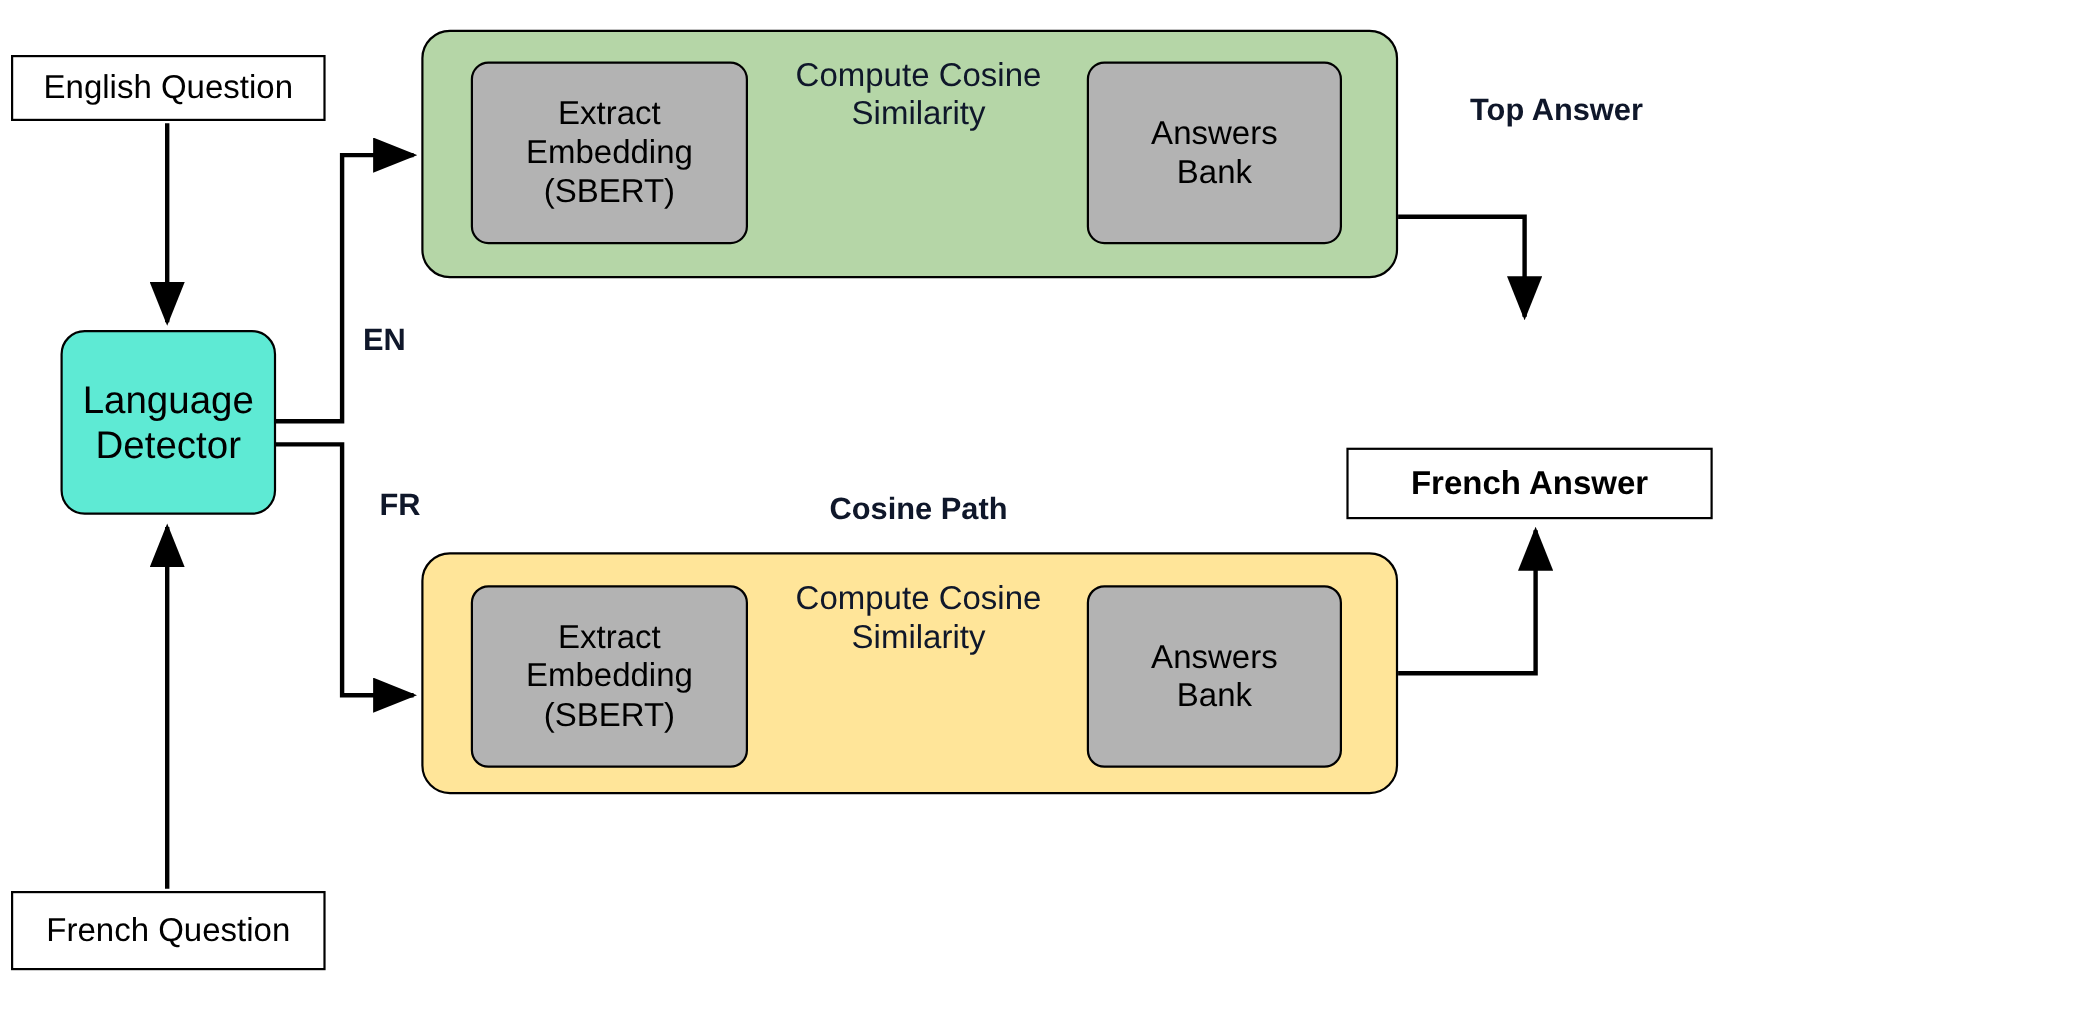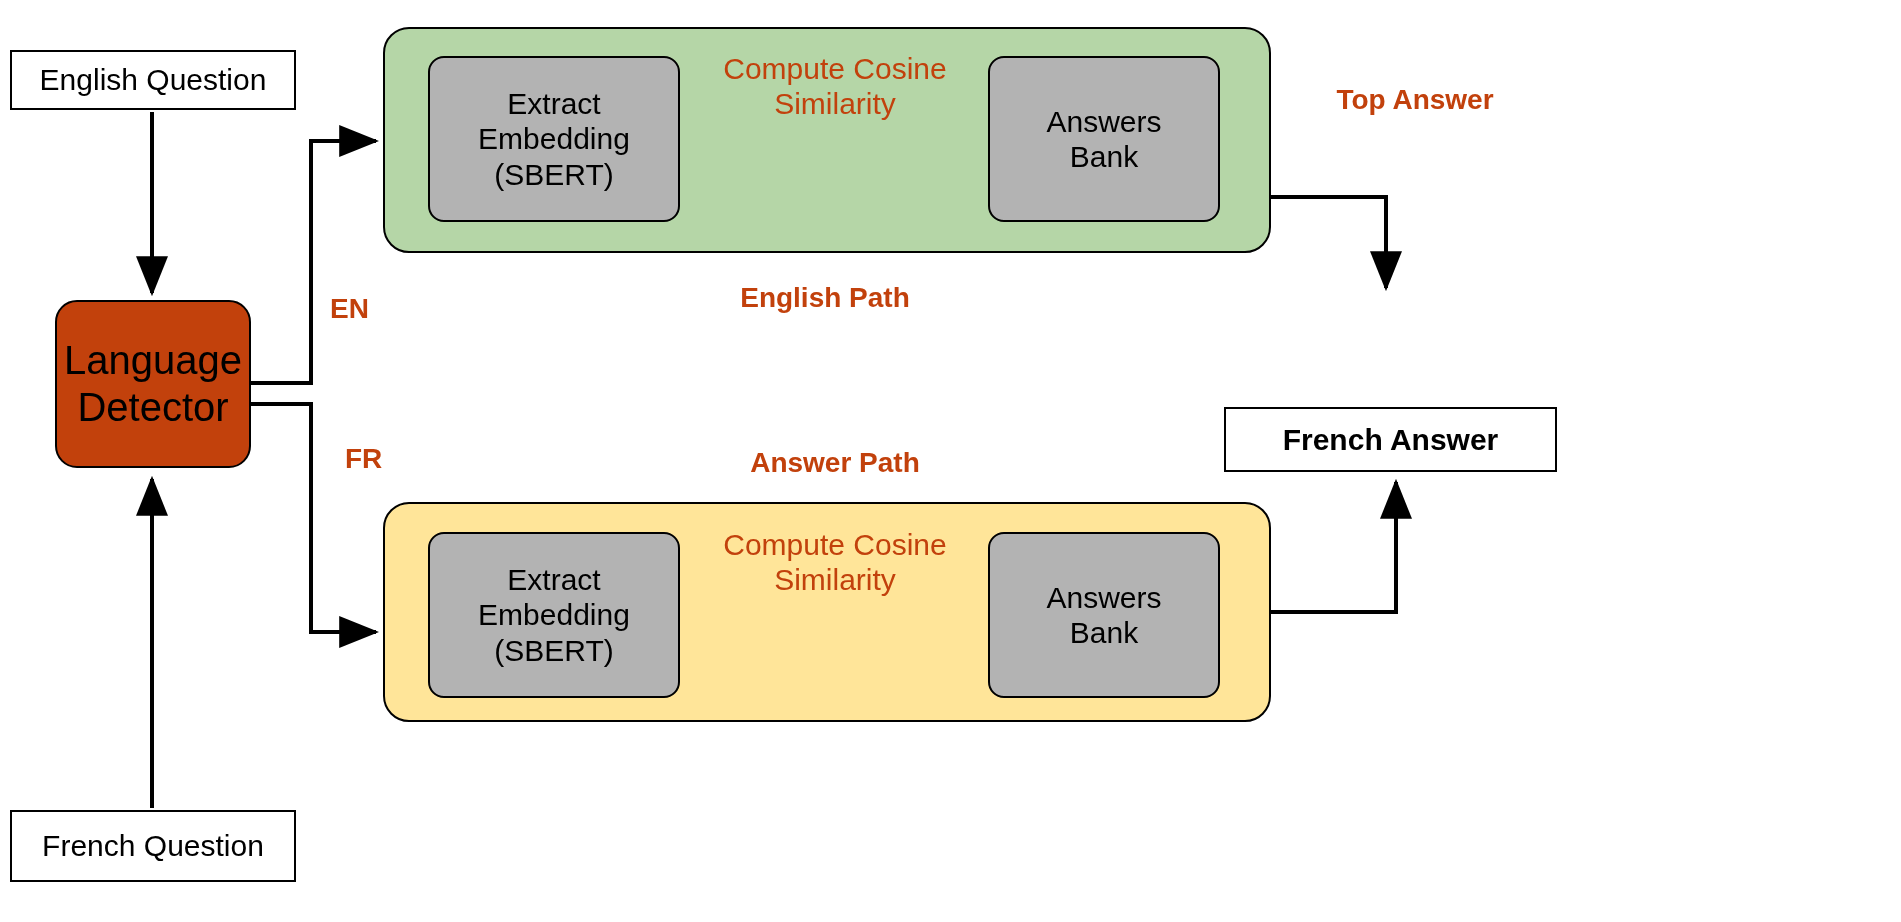--- a/index.html
+++ b/index.html
@@ -31,44 +31,44 @@
     text-align: center;
     color: #000000;
     line-height: 1.18;
   }
   .plain-box {
     background: #ffffff;
     border: 2px solid #000000;
     font-size: 30px;
   }
   .lang-detector {
-    background: #c2410c;
+    background: #5eead4;
     border: 2px solid #000000;
     border-radius: 22px;
-    font-size: 40px;
+    font-size: 35px;
   }
   .group-green {
     background: #b5d6a7;
     border: 2px solid #000000;
     border-radius: 26px;
   }
   .group-yellow {
     background: #ffe599;
     border: 2px solid #000000;
     border-radius: 26px;
   }
   .gray-box {
     background: #b3b3b3;
     border: 2px solid #000000;
     border-radius: 16px;
     font-size: 30px;
   }
   .free-label {
     position: absolute;
-    color: #c2410c;
+    color: #0f172a;
     text-align: center;
     line-height: 1.16;
     white-space: pre-line;
   }
   .label-bold {
     font-weight: bold;
     font-size: 28px;
   }
   .label-plain {
     font-size: 30px;
@@ -144,39 +144,38 @@
   </div>
 
   <div class="node gray-box" style="left:988px; top:56px; width:232px; height:166px; white-space:pre-line;">
     <span>Answers
 Bank</span>
   </div>
 
   <div class="free-label label-plain" style="left:690px; top:52px; width:290px;">Compute Cosine
 Similarity</div>
 
-  <div class="free-label label-bold" style="left:680px; top:282px; width:290px;">English Path</div>
 
   <div class="node group-yellow" style="left:383px; top:502px; width:888px; height:220px;"></div>
 
   <div class="node gray-box" style="left:428px; top:532px; width:252px; height:166px; white-space:pre-line;">
     <span>Extract
 Embedding
 (SBERT)</span>
   </div>
 
   <div class="node gray-box" style="left:988px; top:532px; width:232px; height:166px; white-space:pre-line;">
     <span>Answers
 Bank</span>
   </div>
 
   <div class="free-label label-plain" style="left:690px; top:528px; width:290px;">Compute Cosine
 Similarity</div>
 
-  <div class="free-label label-bold" style="left:690px; top:447px; width:290px;">Answer Path</div>
+  <div class="free-label label-bold" style="left:690px; top:447px; width:290px;">Cosine Path</div>
 
   <div class="free-label label-bold" style="left:330px; top:293px; width:60px; text-align:left;">EN</div>
 
   <div class="free-label label-bold" style="left:345px; top:443px; width:60px; text-align:left;">FR</div>
 
   <div class="free-label label-bold" style="left:1290px; top:84px; width:250px;">Top Answer</div>
 
 
   <div class="node plain-box" style="left:1224px; top:407px; width:333px; height:65px;font-weight:bold;">
     <span>French Answer</span>

